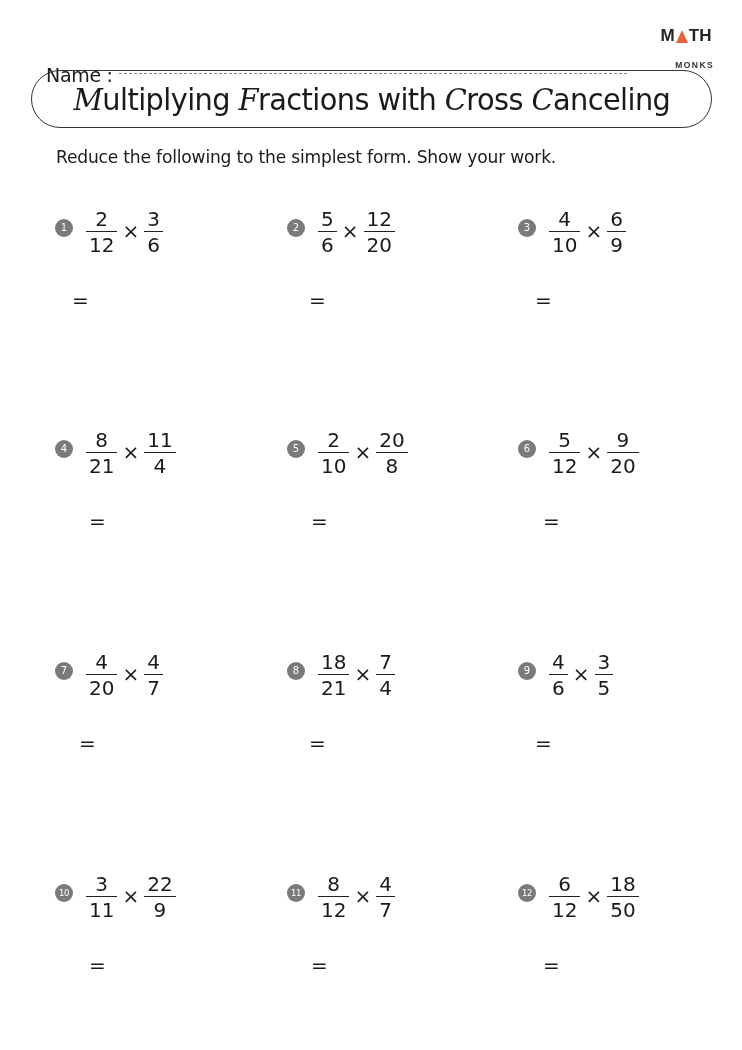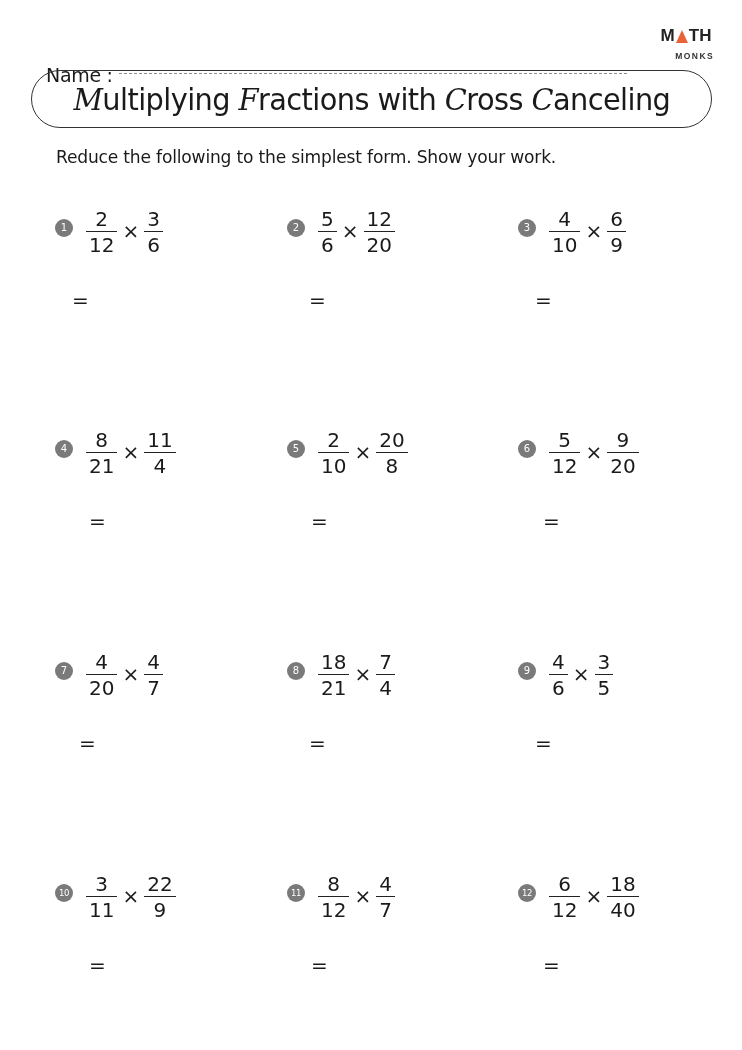--- a/index.html
+++ b/index.html
@@ -31,21 +31,21 @@
       font-family: "Liberation Sans", sans-serif; font-size: 17px; font-weight: 700;
       color: #222; letter-spacing: 0px; line-height: 17px;
     }
     .logo-tri {
       width: 0; height: 0; margin: 0 1px 1px 1px;
       border-left: 6px solid transparent; border-right: 6px solid transparent;
       border-bottom: 13px solid #e8623a;
     }
     .logo-sub {
       font-family: "Liberation Sans", sans-serif; font-size: 8.5px; font-weight: 700;
-      color: #333; letter-spacing: 1.4px; text-align: right; margin-top: 7px;
+      color: #333; letter-spacing: 1.4px; text-align: right; margin-top: 16px;
       padding-right: 2px;
     }
     .title-box {
       position: absolute; left: 31px; top: 70px; width: 681px; height: 58px;
       border: 1.5px solid #333; border-radius: 29px;
       display: flex; align-items: center; justify-content: center;
     }
     .title-text {
       font-family: "DejaVu Sans", sans-serif; font-size: 30px; color: #1a1a1a;
       letter-spacing: -0.6px; transform: scaleX(0.96);
@@ -307,19 +307,19 @@
     <div class="expr">
       <div class="frac">
         <span class="num">6</span>
         <span class="bar"></span>
         <span class="den">12</span>
       </div>
       <span class="times">×</span>
       <div class="frac">
         <span class="num">18</span>
         <span class="bar"></span>
-        <span class="den">40</span>
+        <span class="den">50</span>
       </div>
     </div>
     <span class="equals" style="left: 25px;">=</span>
     <div style="position:absolute;left:40px;top:70px;width:150px;height:50px;"></div>
   </div>
   </div>
 
 </body></html>

